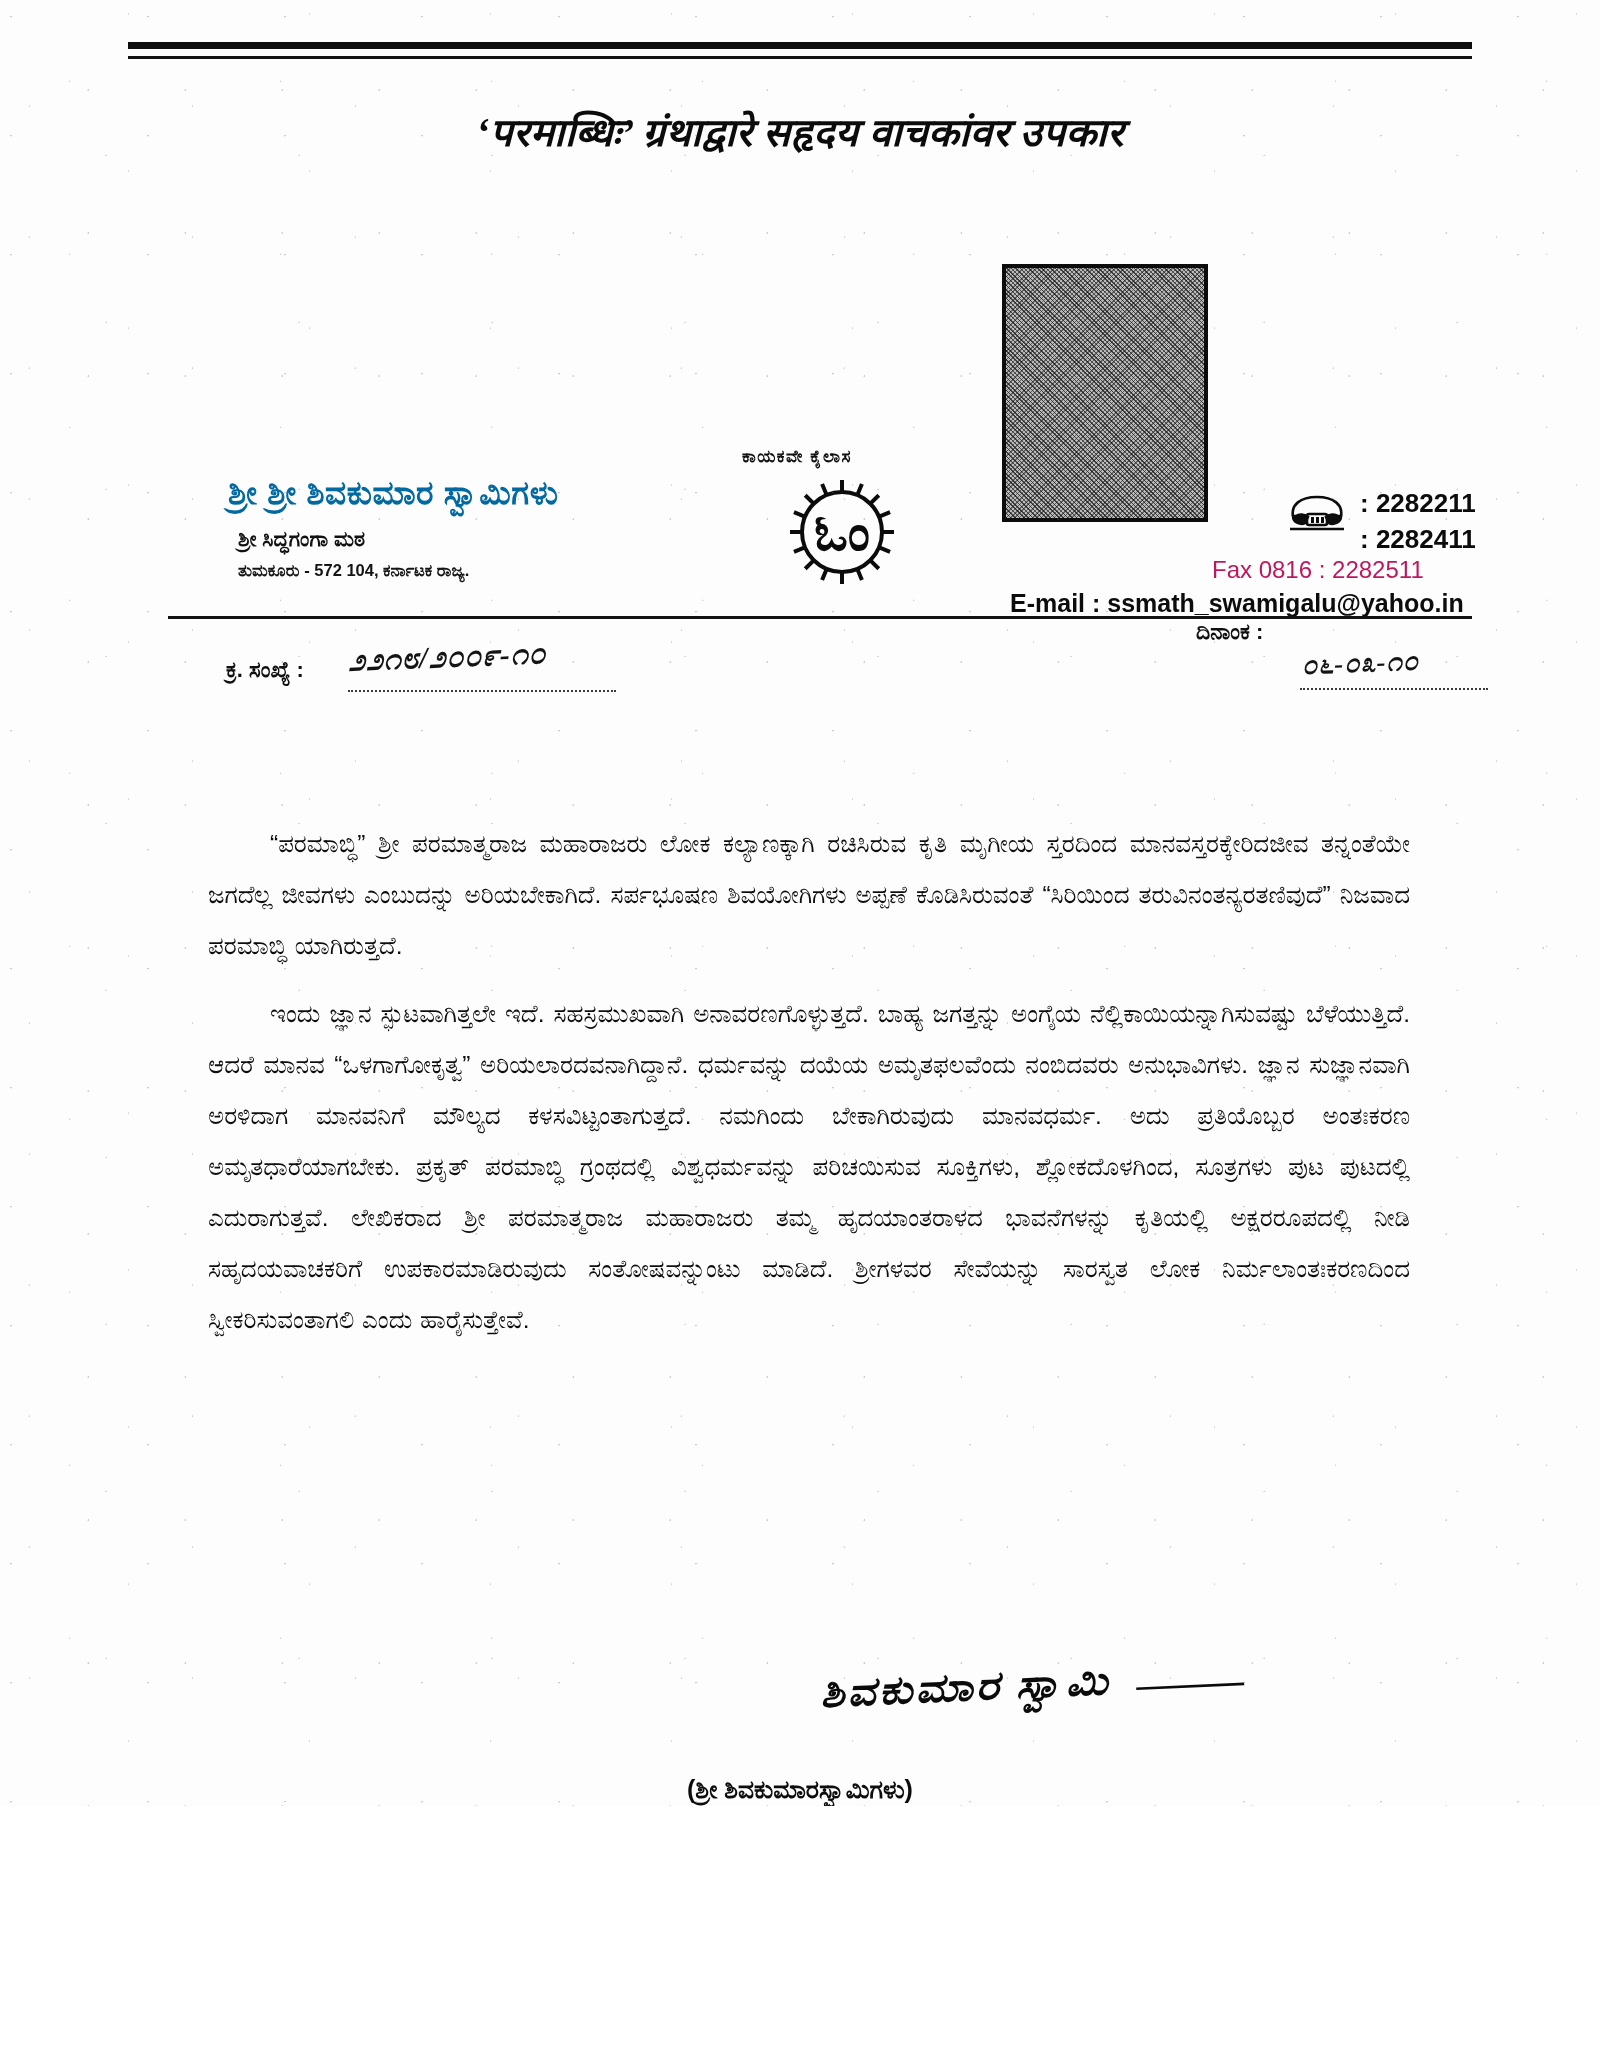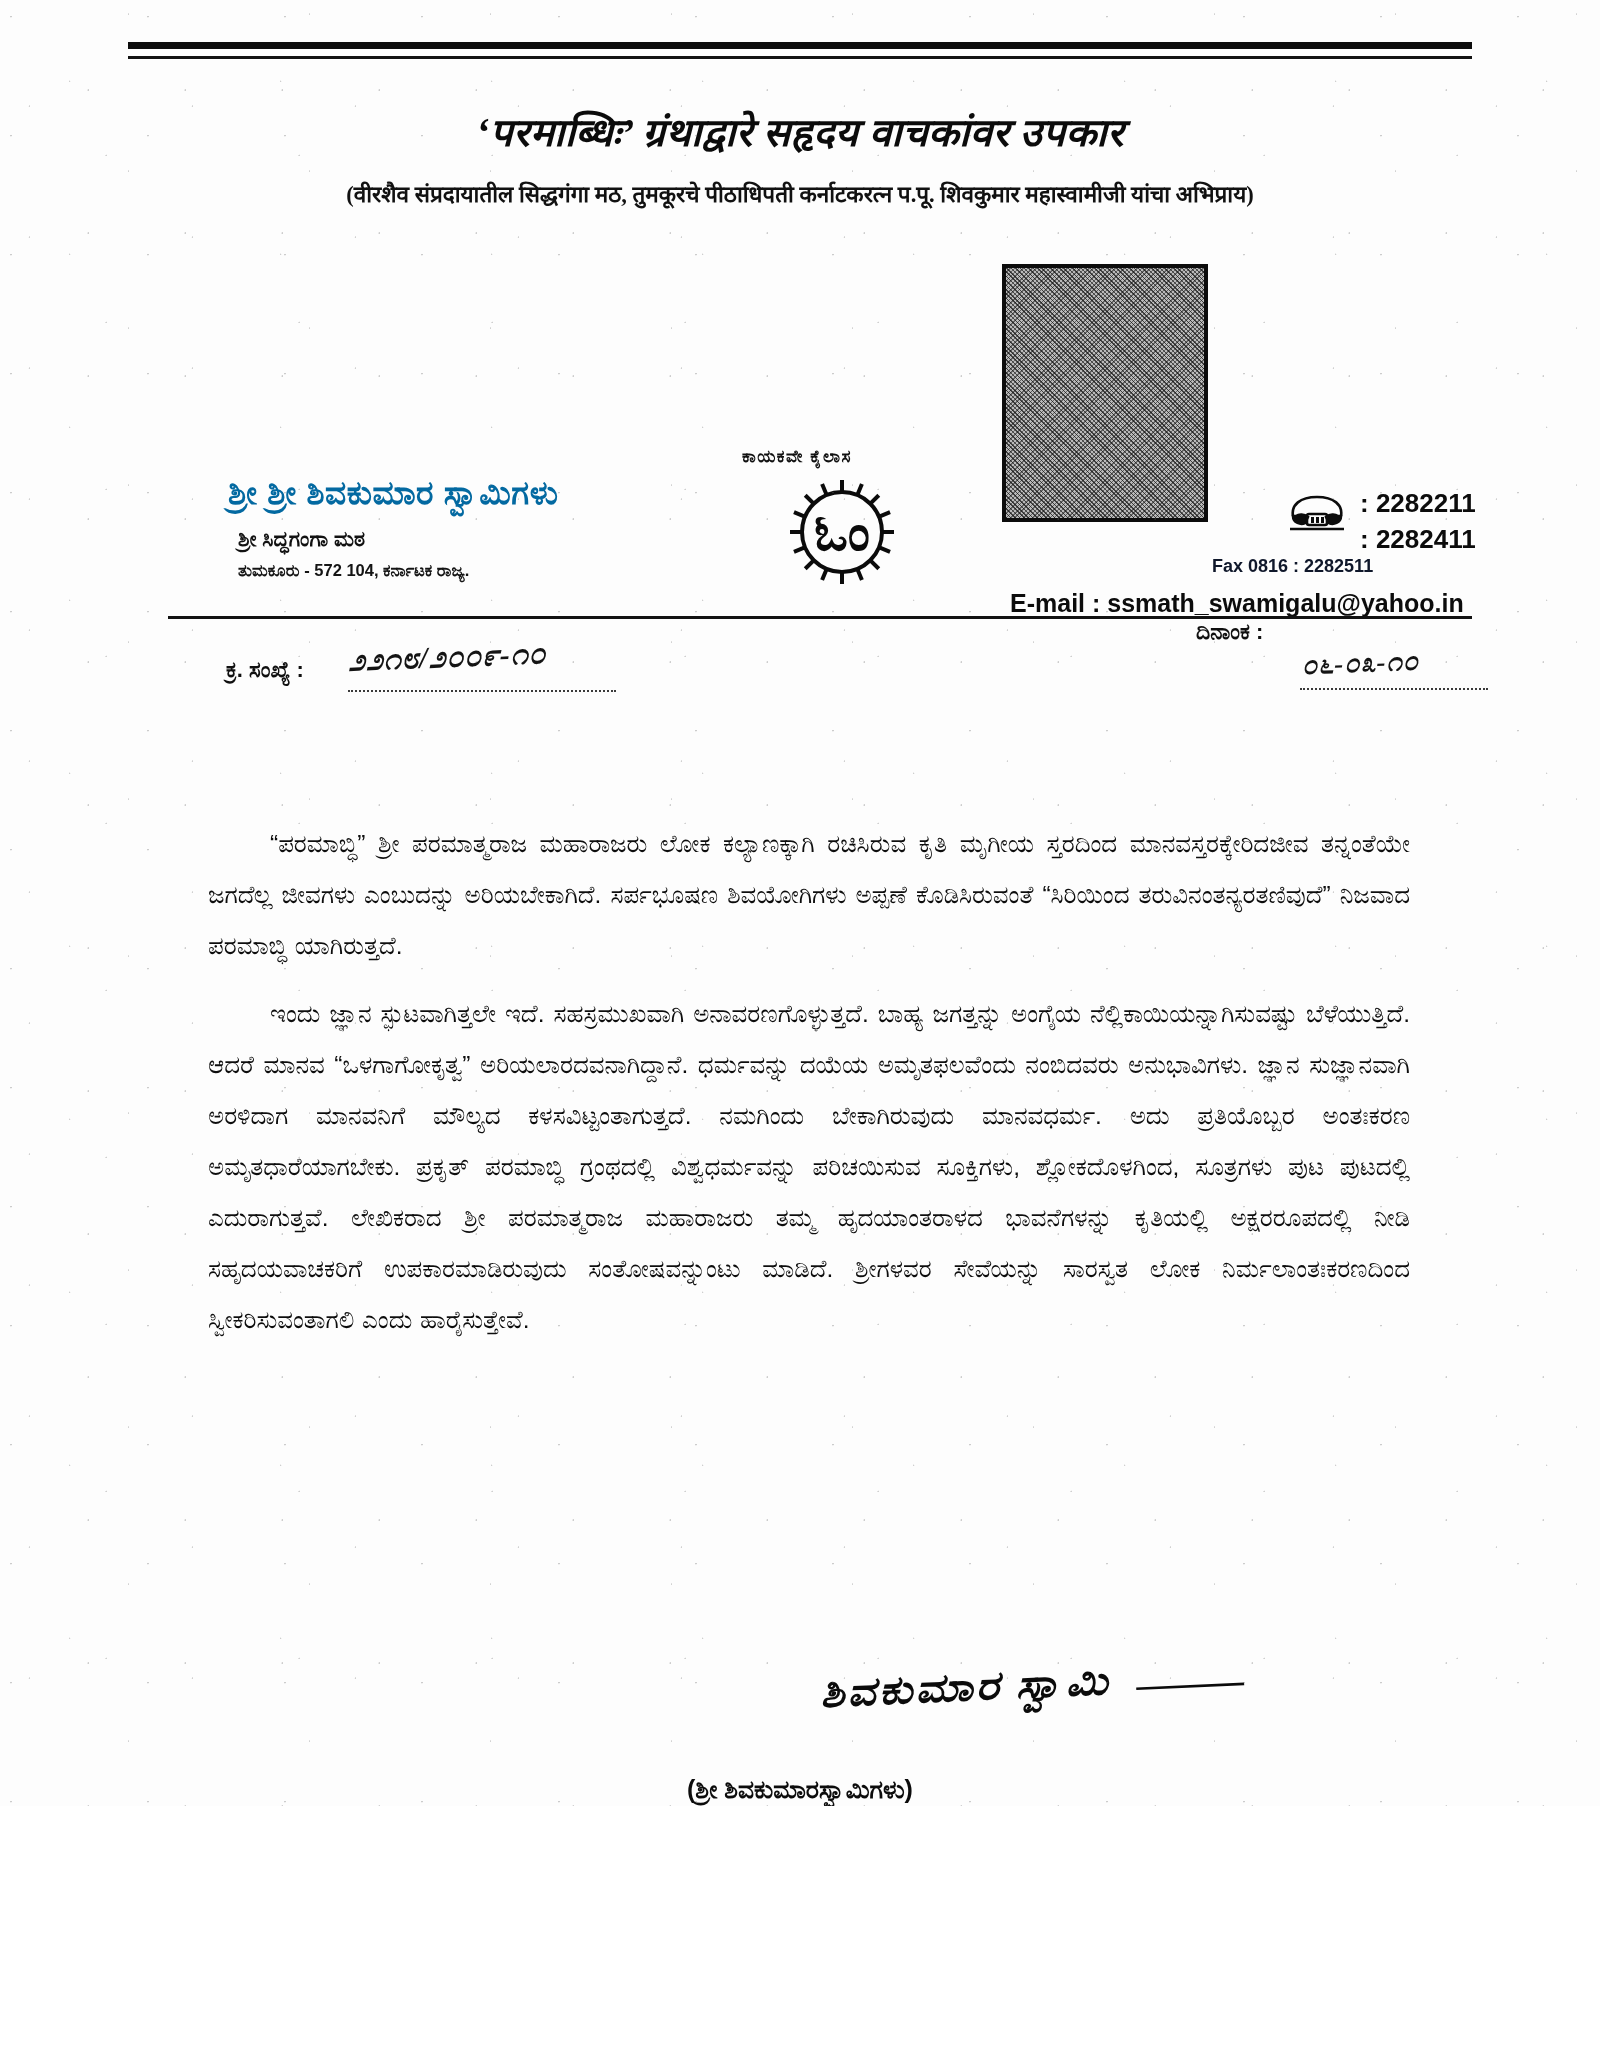--- a/index.html
+++ b/index.html
@@ -225,23 +225,23 @@
     font-weight: 700;
     color: #0c0c0c;
     white-space: nowrap;
   }
   .tel-1 { top: 488px; text-align: center; }
   .tel-2 { top: 524px; }
   .fax-line {
     position: absolute;
     left: 1212px;
     top: 556px;
-    font-size: 18px;
-    font-weight: 700;
-    color: #0f172a;
+    font-size: 24px;
+    font-weight: 400;
+    color: #be185d;
     white-space: nowrap;
   }
   .email-line {
     position: absolute;
     left: 1010px;
     top: 589px;
     font-size: 25px;
     font-weight: 700;
     color: #0c0c0c;
     white-space: nowrap;
@@ -403,21 +403,20 @@
 <body>
 
 <div id="page">
 
   <div class="rule-top">
     <div class="r1"></div>
     <div class="r2"></div>
   </div>
 
   <div class="devanagari-title">‘परमाब्धिः’ ग्रंथाद्वारे सहृदय वाचकांवर उपकार</div>
-  <div class="devanagari-sub">(वीरशैव संप्रदायातील सिद्धगंगा मठ, तुमकूरचे पीठाधिपती कर्नाटकरत्न प.पू. शिवकुमार महास्वामीजी यांचा अभिप्राय)</div>
 
   <div class="lh-name">ಶ್ರೀ ಶ್ರೀ ಶಿವಕುಮಾರ ಸ್ವಾಮಿಗಳು</div>
   <div class="lh-math">ಶ್ರೀ ಸಿದ್ಧಗಂಗಾ ಮಠ</div>
   <div class="lh-addr">ತುಮಕೂರು - 572 104, ಕರ್ನಾಟಕ ರಾಜ್ಯ.</div>
 
   <div class="motto">ಕಾಯಕವೇ ಕೈಲಾಸ</div>
   <div class="om-emblem">
     <svg viewBox="0 0 104 104" xmlns="http://www.w3.org/2000/svg">
       <g fill="#0b0b0b">
         <g>

